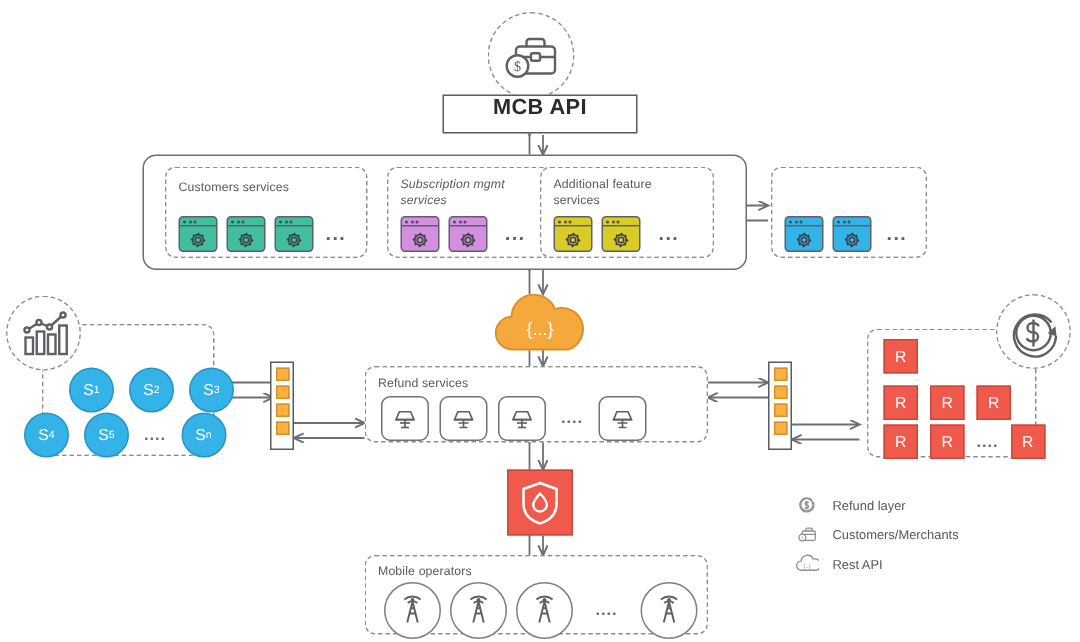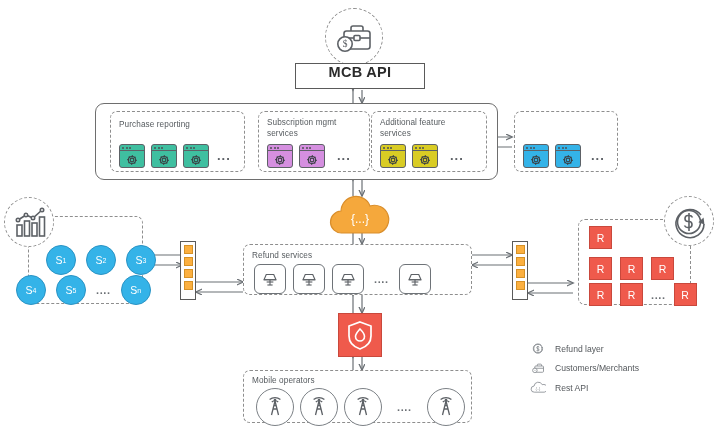--- a/index.html
+++ b/index.html
@@ -122,21 +122,21 @@
     display: flex; align-items: center; justify-content: center;
   }
   
   .antenna {
     width: 38px; height: 38px; border-radius: 50%;
     border: 1.3px solid #7c8186; background: #fff;
     display: flex; align-items: center; justify-content: center;
   }
 
   
-  #legend { left: 530px; top: 327px; width: 185px; margin-top: 12px; }
+  #legend { left: 530px; top: 327px; width: 185px; }
   .legend-row {
     display: flex; align-items: center; height: 19.5px; gap: 9px;
   }
   .legend-ico { width: 16px; height: 16px; display:flex; align-items:center; justify-content:center; }
   .legend-txt { font-size: 8.6px; color: #54585c; }
 
   
   #wires { position: absolute; left: 0; top: 0; width: 720px; height: 428px; pointer-events: none; }
 </style>
 </head>
@@ -201,21 +201,21 @@
     </svg>
   </div>
 
   <div class="abs solid-box" id="mcb-api">
     <span>MCB API</span>
   </div>
 
   <div class="abs round-solid" style="left:95px; top:103px; width:403px; height:77px;"></div>
 
   <div class="abs dashed-box" style="left:110px; top:111px; width:135px; height:61px;">
-    <div class="box-label" style="left:8px; top:8px;">Purchase reporting</div>
+    <div class="box-label" style="left:8px; top:8px;">Customers services</div>
     <div class="abs" style="left:8px; top:32px; display:flex; align-items:center; gap:6px;">
       <div class="svc" style="background:#3fbfa0;">
         <div class="bar">
             <i class="dot"></i>
             <i class="dot"></i>
             <i class="dot"></i>
           </div>
         <svg class="gear" width="13" height="13" viewBox="0 0 24 24">
           <g fill="none" stroke="#3a4045" stroke-width="2">
             <circle cx="12" cy="12" r="3.4"></circle>
@@ -252,21 +252,21 @@
               <circle cx="12" cy="12" r="6.6"></circle>
             <path d="M12 3.2 L13.6 5.6 M12 20.8 L10.4 18.4 M3.2 12 L5.6 10.4 M20.8 12 L18.4 13.6
                      M5.8 5.8 L8.2 7 M18.2 18.2 L15.8 17 M5.8 18.2 L7 15.8 M18.2 5.8 L17 8.2"></path>
           </g>
         </svg>
       </div>
       <span class="ell" style="margin-left:2px;">...</span>
     </div>
   </div>
 
-  <div class="abs dashed-box" style="left:258px; top:111px; width:112px; height:61px;">
+  <div class="abs dashed-box" style="left:258px; top:111px; width:112px; height:61px;font-style:italic;">
     <div class="box-label" style="left:8px; top:6px;">Subscription mgmt
 services</div>
     <div class="abs" style="left:8px; top:32px; display:flex; align-items:center; gap:6px;">
       <div class="svc" style="background:#d58fe0;">
         <div class="bar">
             <i class="dot"></i>
             <i class="dot"></i>
             <i class="dot"></i>
           </div>
         <svg class="gear" width="13" height="13" viewBox="0 0 24 24">
@@ -290,21 +290,21 @@
               <circle cx="12" cy="12" r="6.6"></circle>
             <path d="M12 3.2 L13.6 5.6 M12 20.8 L10.4 18.4 M3.2 12 L5.6 10.4 M20.8 12 L18.4 13.6
                      M5.8 5.8 L8.2 7 M18.2 18.2 L15.8 17 M5.8 18.2 L7 15.8 M18.2 5.8 L17 8.2"></path>
           </g>
         </svg>
       </div>
       <span class="ell" style="margin-left:6px;">...</span>
     </div>
   </div>
 
-  <div class="abs dashed-box" style="left:371px; top:111px; width:116px; height:61px;padding-left:46px;">
+  <div class="abs dashed-box" style="left:360px; top:111px; width:116px; height:61px;padding-left:46px;">
     <div class="box-label" style="left:8px; top:6px;">Additional feature
 services</div>
     <div class="abs" style="left:8px; top:32px; display:flex; align-items:center; gap:6px;">
       <div class="svc" style="background:#d9cc24;">
         <div class="bar">
             <i class="dot"></i>
             <i class="dot"></i>
             <i class="dot"></i>
           </div>
         <svg class="gear" width="13" height="13" viewBox="0 0 24 24">

